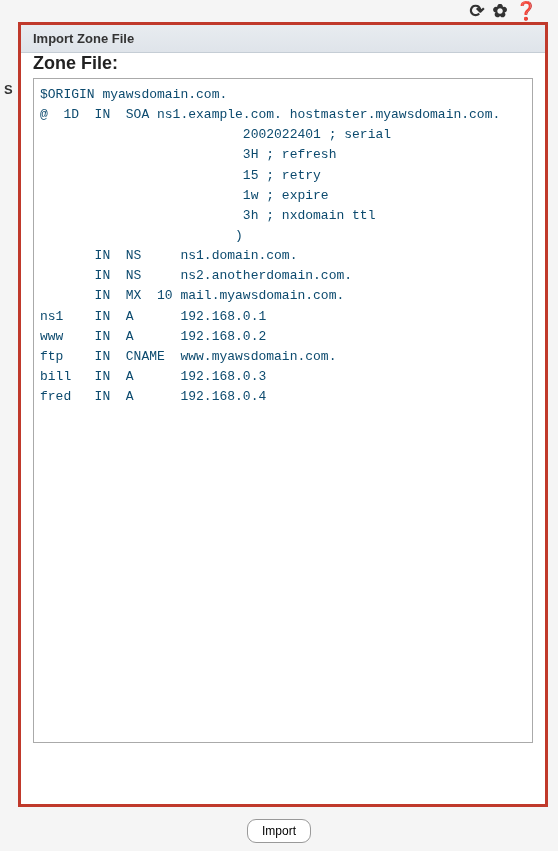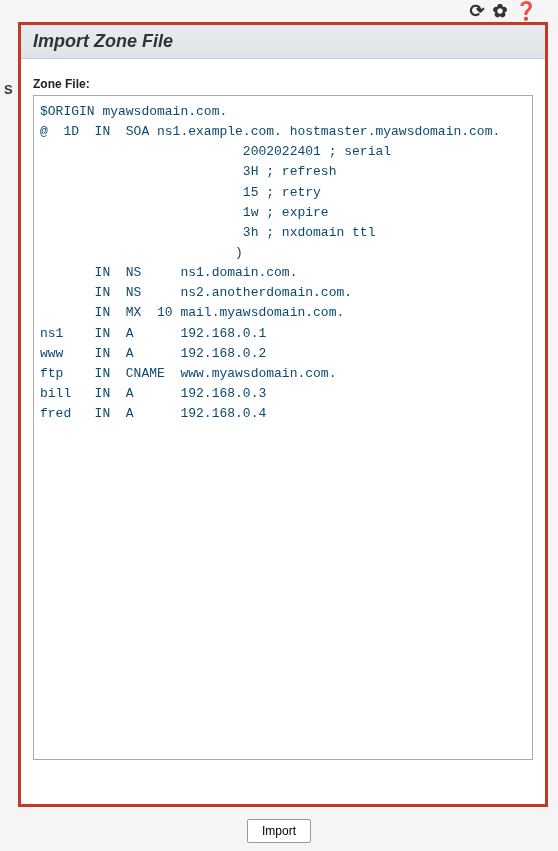--- a/index.html
+++ b/index.html
@@ -36,29 +36,28 @@
       left: 18px;
       right: 10px;
       bottom: 44px;
       border: 3px solid #c0392b;
       background: #fff;
     }
     .dialog-header {
       background: linear-gradient(to bottom, #e8ecf0, #dfe4ea);
       padding: 6px 12px;
       font-weight: bold;
-      font-size: 18px;
+      font-size: 13px;
       color: #333;
       border-bottom: 1px solid #c5cdd5;
-      font-style: italic;
     }
     .section-label {
-      padding: 18px 12px 4px 12px;
+      padding: 0 12px 4px 12px;
       font-weight: bold;
-      font-size: 12px;
+      font-size: 18px;
       color: #222;
     }
     .instructions {
       padding: 4px 28px 10px 28px;
       font-size: 12px;
       color: #333;
       line-height: 1.4;
     }
     .textarea-wrap {
       padding: 0 12px 12px 12px;
@@ -91,21 +90,21 @@
       bottom: 8px;
       left: 50%;
       transform: translateX(-50%);
     }
     .import-button {
       font-size: 12px;
       padding: 4px 14px;
       border: 1px solid #999;
       background: #fff;
       cursor: pointer;
-      border-radius: 2px;
+      border-radius: 9px;
     }
   </style>
 </head>
 <body>
 
 <div class="header-icons">
   <span>⟳</span>
   <span>✿</span>
   <span>❓</span>
 </div>

